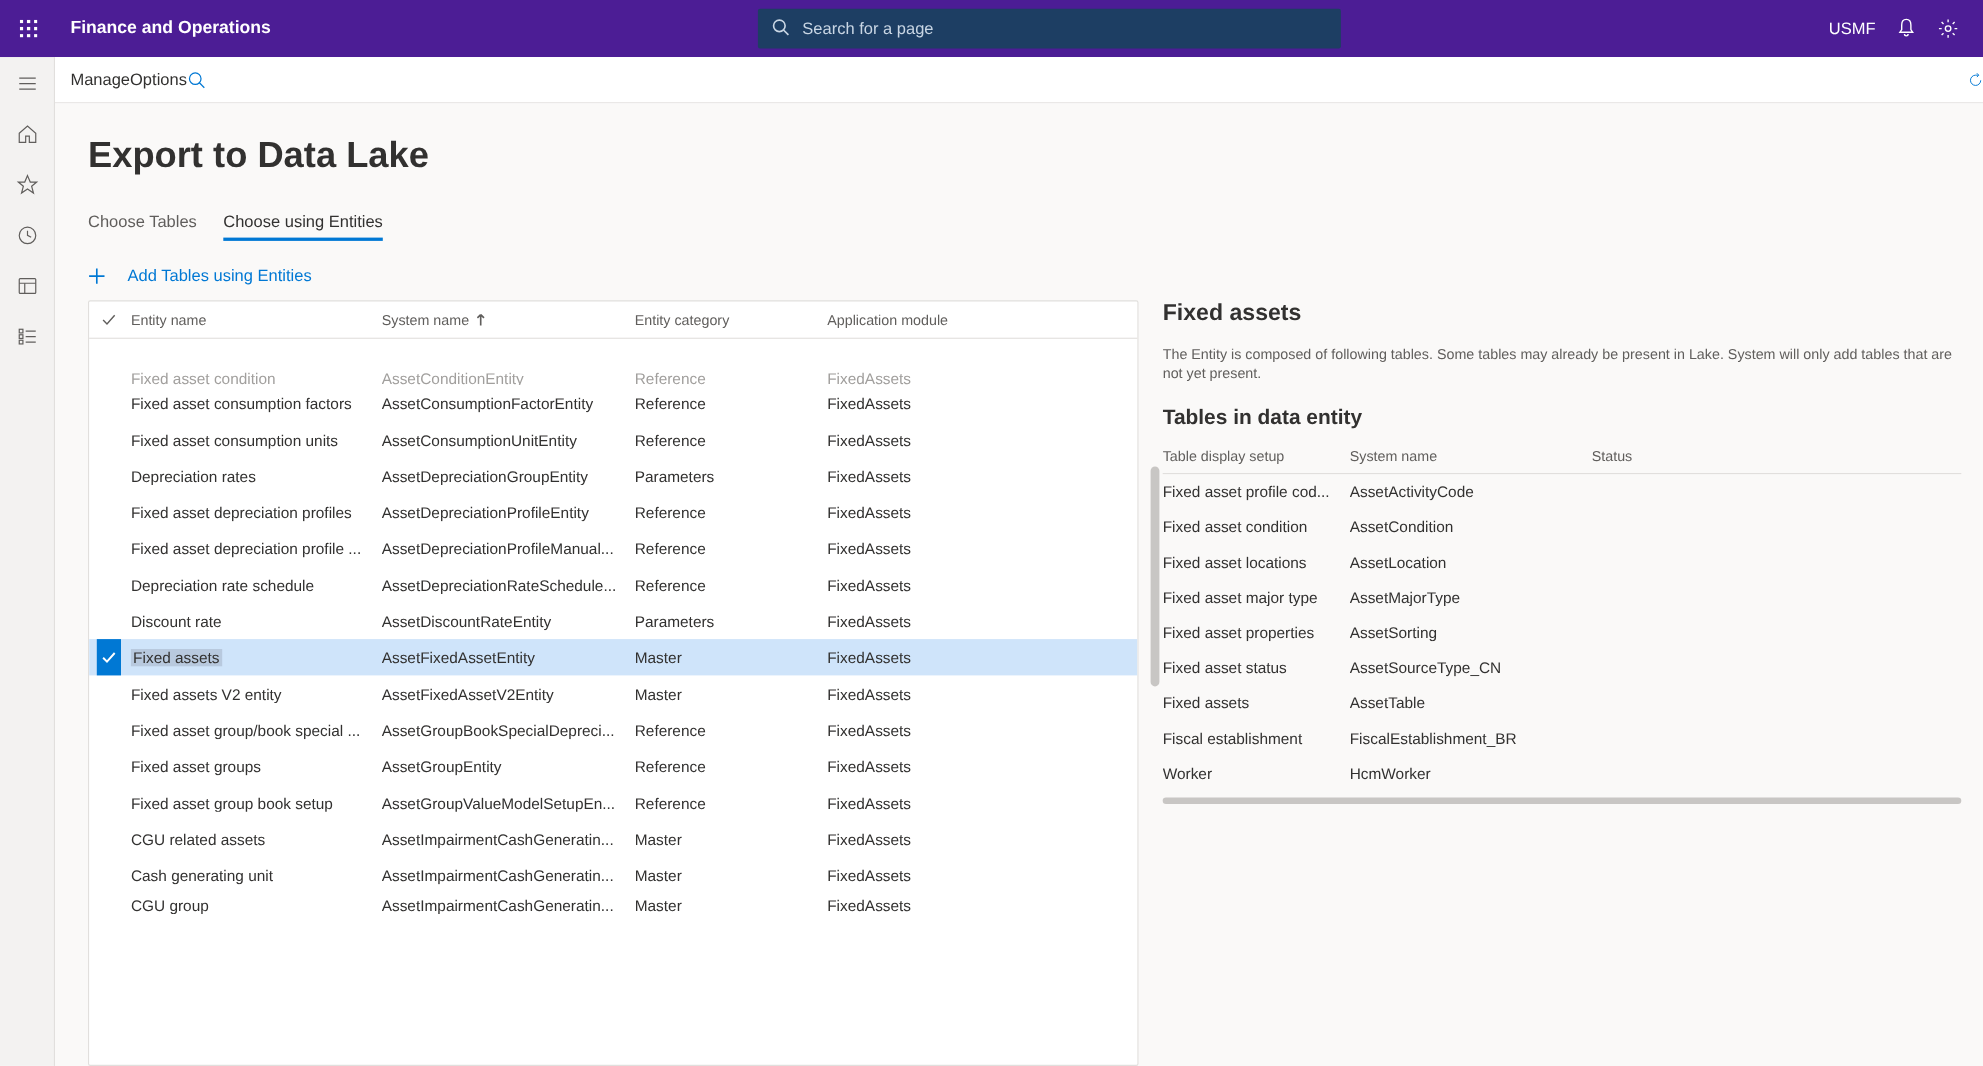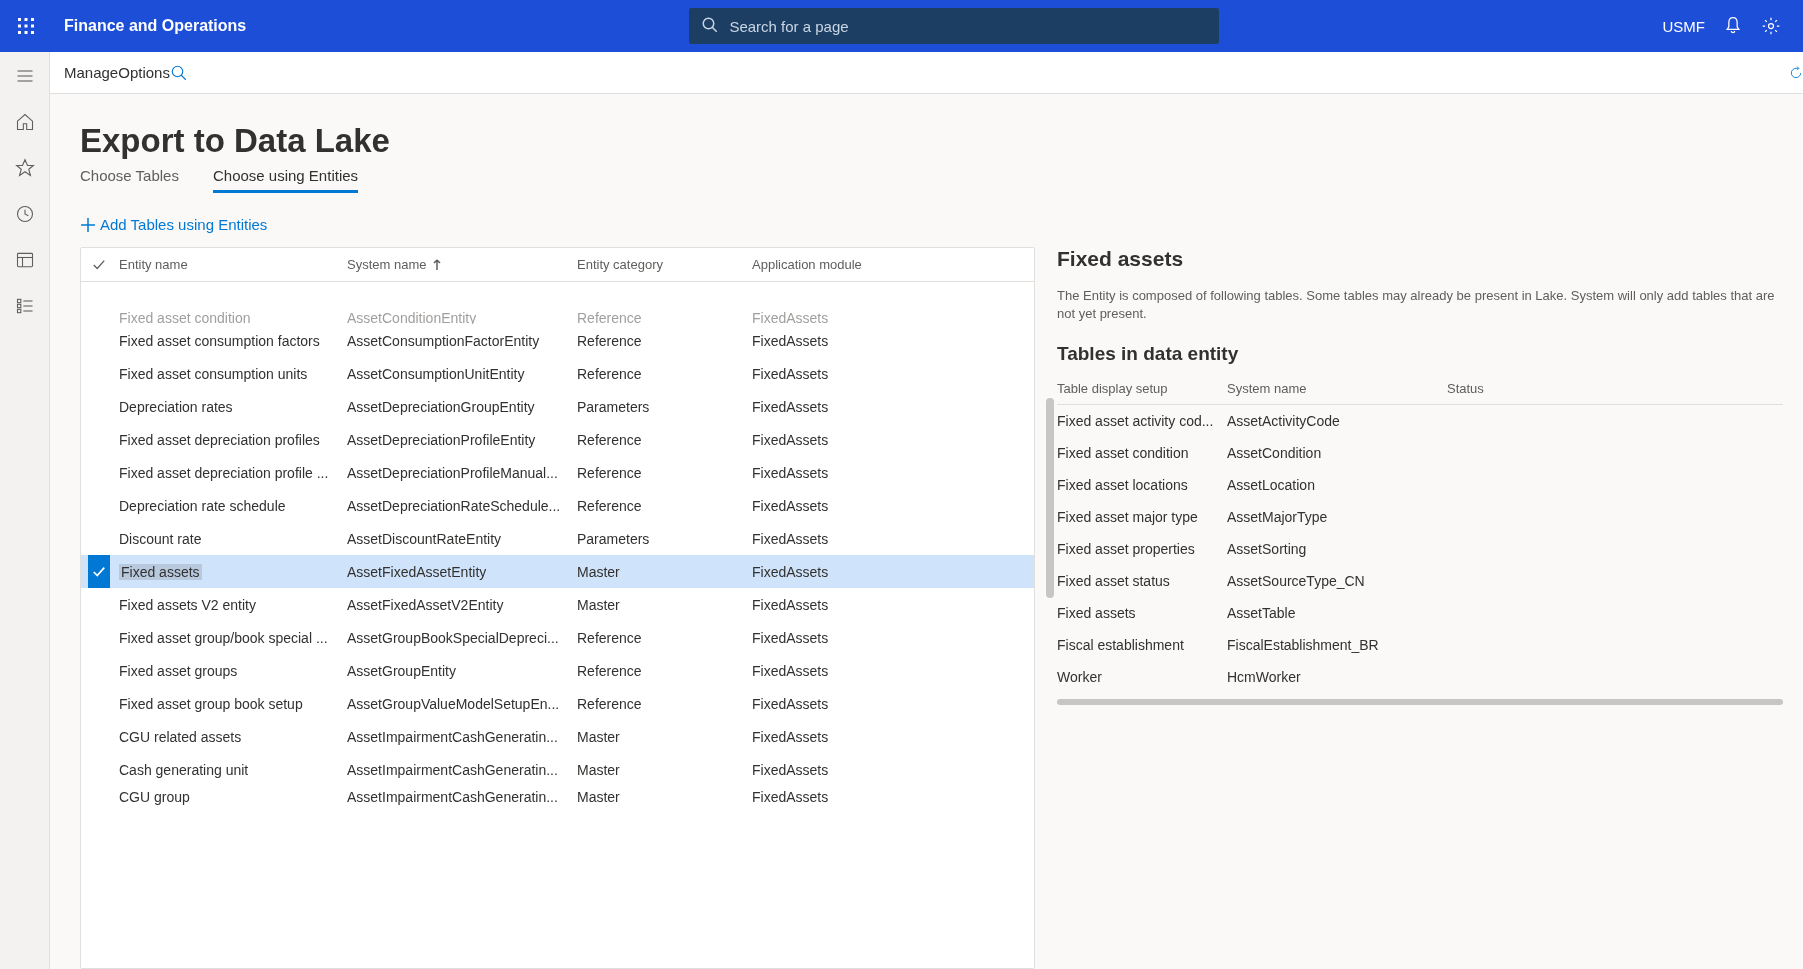--- a/index.html
+++ b/index.html
@@ -1,40 +1,40 @@
 <!DOCTYPE html>
 <html><head>
 <meta charset="utf-8">
 <style>
 * { margin: 0; padding: 0; box-sizing: border-box; }
 body { font-family: "Segoe UI", -apple-system, sans-serif; font-size: 14px; color: #323130; background: #fff; overflow: hidden; }
-.topbar { height: 52px; background: #1d4ed8; display: flex; align-items: center; color: #fff; }
+.topbar { height: 52px; background: #4c1d95; display: flex; align-items: center; color: #fff; }
 .waffle { width: 52px; display: flex; align-items: center; justify-content: center; cursor: pointer; }
 .waffle-svg { fill: #fff; }
 .brand { font-size: 16px; font-weight: 600; padding-left: 12px; }
 .searchwrap { margin-left: auto; margin-right: auto; position: relative; width: 530px; }
 .searchbox { width: 100%; height: 36px; background: #1d3e63; border: none; border-radius: 2px; color: #fff; padding-left: 40px; font-size: 15px; }
 .searchbox::placeholder { color: #c9d6e4; }
 .search-icon { position: absolute; left: 12px; top: 8px; fill: #c9d6e4; }
 .topright { display: flex; align-items: center; gap: 18px; padding-right: 22px; }
 .company { font-size: 15px; }
 .topicon { fill: #fff; cursor: pointer; }
 .shell { display: flex; height: calc(100vh - 52px); }
 .leftrail { width: 50px; background: #f3f2f1; border-right: 1px solid #e1dfdd; display: flex; flex-direction: column; align-items: center; padding-top: 14px; gap: 26px; }
 .railicon { width: 20px; height: 20px; stroke: #605e5c; fill: none; stroke-width: 1.3; cursor: pointer; }
 .main { flex: 1; display: flex; flex-direction: column; background: #fff; }
 .cmdbar { height: 42px; border-bottom: 1px solid #e1dfdd; display: flex; align-items: center; padding-left: 14px; background: #fff; }
 .cmditem { font-size: 15px; cursor: pointer; }
 .cmdsearch { stroke: #0078d4; fill: none; stroke-width: 1.5; cursor: pointer; }
 .content { padding: 28px 0 0 30px; background: #faf9f8; flex: 1; overflow: hidden; display: flex; flex-direction: column; }
 .pagetitle { font-size: 33px; font-weight: 600; color: #323130; }
-.tabs { display: flex; gap: 34px; margin-top: 7px; border-bottom: 1px solid transparent; }
+.tabs { display: flex; gap: 24px; margin-top: 33px; border-bottom: 1px solid transparent; }
 .tab { font-size: 15px; padding-bottom: 6px; cursor: pointer; color: #605e5c; }
 .tab.active { color: #323130; border-bottom: 3px solid #0078d4; }
-.addlink { display: flex; align-items: center; gap: 4px; color: #0078d4; font-size: 15px; margin-top: 22px; cursor: pointer; }
+.addlink { display: flex; align-items: center; gap: 20px; color: #0078d4; font-size: 15px; margin-top: 22px; cursor: pointer; }
 .plus { stroke: #0078d4; stroke-width: 1.5; }
 .splitarea { display: flex; flex: 1; margin-top: 14px; min-height: 0; padding-right: 20px; gap: 22px; }
 .grid { flex: 0 0 955px; background: #fff; border: 1px solid #e1dfdd; border-radius: 2px; display: flex; flex-direction: column; min-height: 0; position: relative; gap: 28px; }
 .gridheader { display: flex; align-items: center; height: 34px; border-bottom: 1px solid #e1dfdd; font-size: 13px; color: #605e5c; flex-shrink: 0; }
 .col-check { width: 36px; display: flex; justify-content: center; }
 .check-hdr { stroke: #605e5c; stroke-width: 1.5; fill: none; }
 .col-entity { width: 230px; padding-left: 2px; }
 .col-system { width: 230px; display: flex; align-items: center; gap: 6px; }
 .sortarrow { stroke: #605e5c; stroke-width: 1.5; fill: none; }
 .col-category { width: 175px; }
@@ -312,21 +312,21 @@
           <p class="sidedesc">The Entity is composed of following tables. Some tables may already be present in Lake. System will only add tables that are not yet present.</p>
           <h3 class="subtitle">Tables in data entity</h3>
           <div class="sidegrid">
             <div class="sidehdr">
               <div class="scol-display">Table display setup</div>
               <div class="scol-system">System name</div>
               <div class="scol-status">Status</div>
             </div>
             <div id="sidebody">
                 <div class="siderow">
-                  <div class="scell-display">Fixed asset activity cod...</div>
+                  <div class="scell-display">Fixed asset profile cod...</div>
                   <div class="scell-system">AssetActivityCode</div>
                 </div>
                 <div class="siderow">
                   <div class="scell-display">Fixed asset condition</div>
                   <div class="scell-system">AssetCondition</div>
                 </div>
                 <div class="siderow">
                   <div class="scell-display">Fixed asset locations</div>
                   <div class="scell-system">AssetLocation</div>
                 </div>

